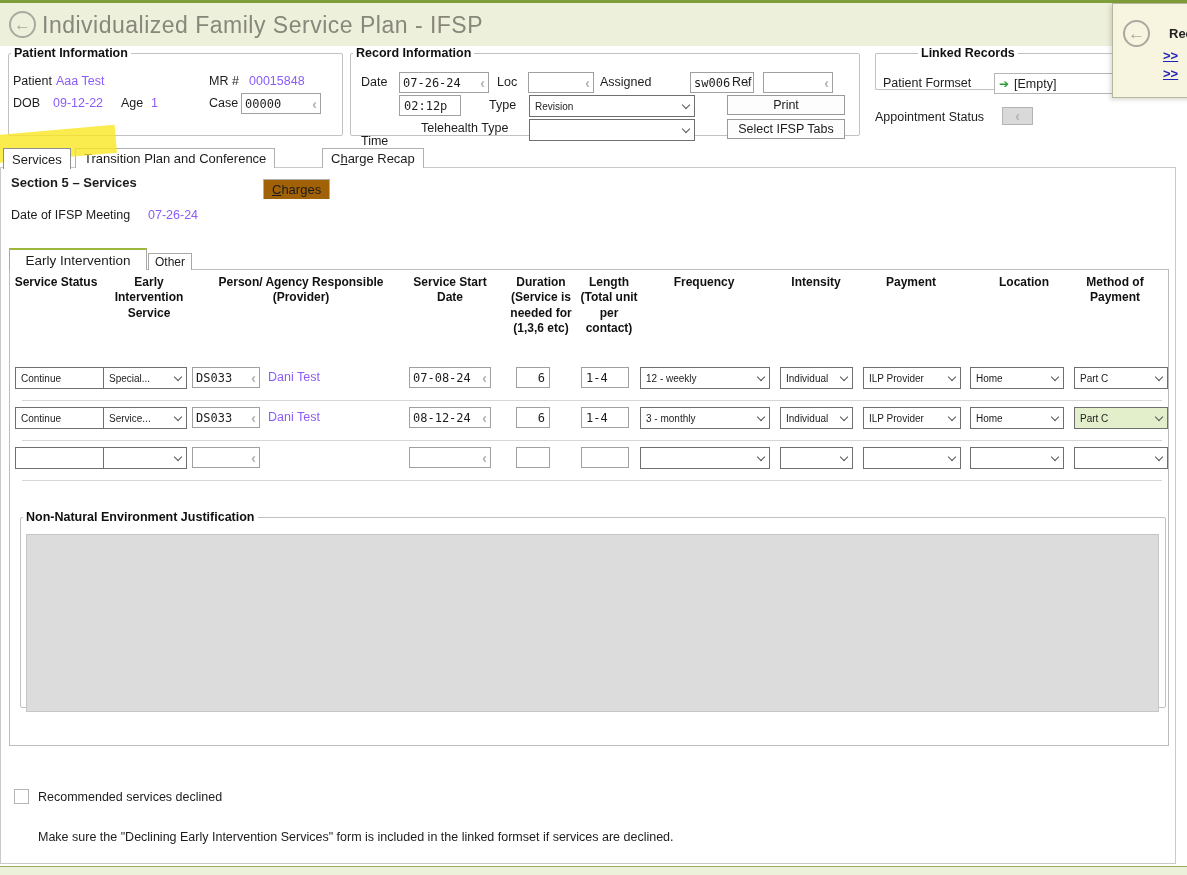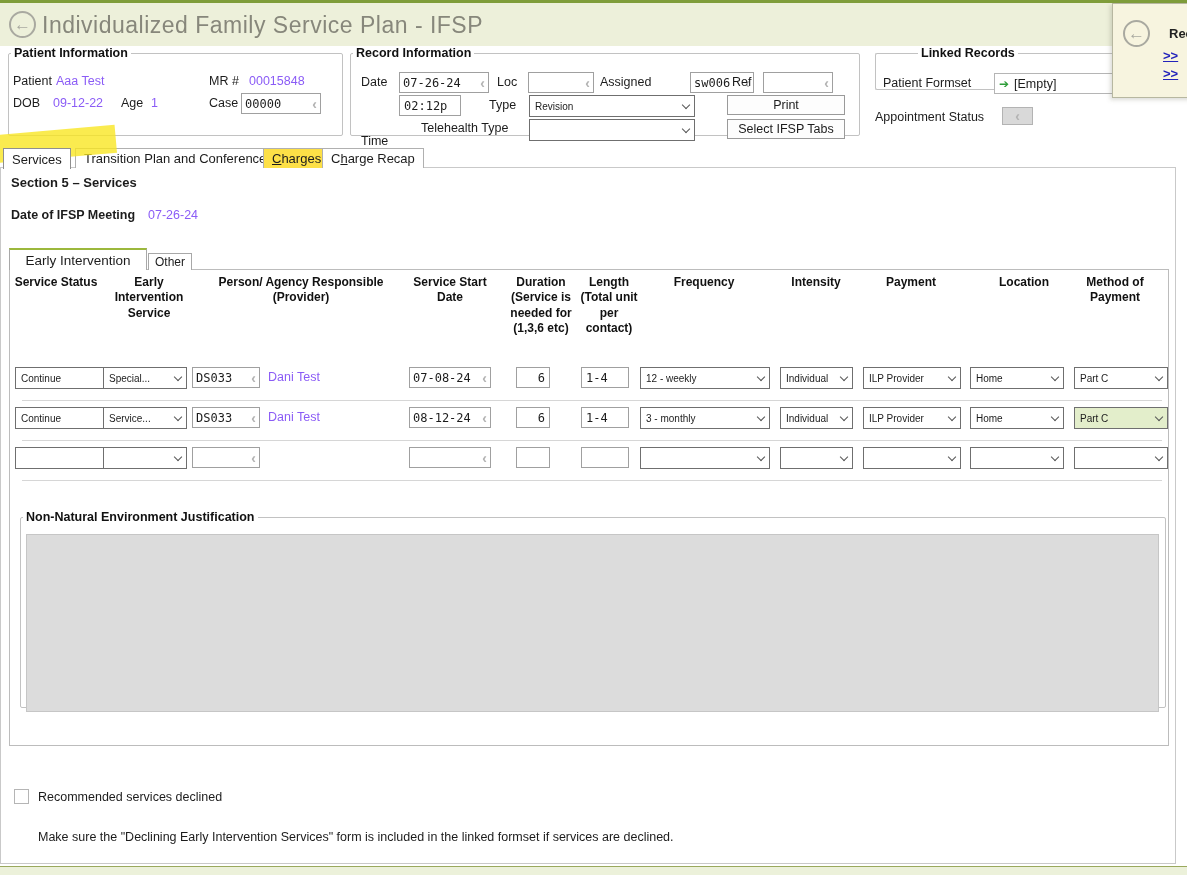--- a/index.html
+++ b/index.html
@@ -33,21 +33,21 @@
   .txt { position:absolute; height:21px; border:1px solid #a0a0a0; background:#fff; display:flex;
          align-items:center; padding:0 4px; font-family:"DejaVu Sans Mono", monospace; font-size:12px; }
   .btn { position:absolute; height:20px; border:1px solid #9a9a9a; background:#fdfdfd; font-size:12.5px;
          display:flex; align-items:center; justify-content:center; cursor:pointer; }
 
   
   .tab { position:absolute; top:148px; height:20px; border:1px solid #b0b0b0; border-bottom:none;
          background:#fff; display:flex; align-items:center; padding:0 8px; font-size:13px; white-space:nowrap; z-index:4; }
   .tab .u { text-decoration:underline; }
   .tab.active { border-color:#8f8f8f; height:21px; z-index:6; }
-  .tab.orange { background:#fde047; }
+  .tab.orange { background:#a16207;margin-top:31px; }
   .hl-yellow { position:absolute; left:-6px; top:130px; width:122px; height:28px; background:#f8e61e;
                opacity:.78; transform:rotate(-5deg); z-index:5; pointer-events:none; }
   .tab-label-wrap { position:relative; z-index:7; }
 
   
   .panel { position:absolute; left:0; top:167px; width:1176px; height:697px; border:1px solid #c9c9c9; background:#fff; }
 
   .itab { position:absolute; border:1px solid #a8a8a8; border-bottom:none; background:#fff;
           display:flex; align-items:center; justify-content:center; white-space:nowrap; z-index:3; }
   .itab.active { border-top:2px solid #9cb83c; }
@@ -191,21 +191,21 @@
 </div>
 <div class="tab orange" style="left:263px;">
   <span><span></span><span class="u">C</span><span>harges</span></span>
 </div>
 <div class="tab" style="left:322px;text-align:center;">
   <span><span>C</span><span class="u">h</span><span>arge Recap</span></span>
 </div>
 
 <div class="panel">
   <div class="abs" style="left:10px; top:7px; font-size:13px; font-weight:bold;">Section 5 – Services</div>
-  <span class="lbl" style="left:10px; top:40px;font-weight:bold;">Date of IFSP Meeting</span>
+  <span class="lbl" style="left:10px; top:40px;">Date of IFSP Meeting</span>
   <a class="lnk abs" style="left:147px; top:40px;">07-26-24</a>
 
   <div class="itab active" style="left:8px; top:80px; width:138px; height:22px; font-size:13.5px; z-index:4;">
     <span>Early Intervention</span>
   </div>
   <div class="itab" style="left:147px; top:85px; width:44px; height:17px; font-size:12px;">
     <span>Other</span>
   </div>
 
   <div class="tablebox">

